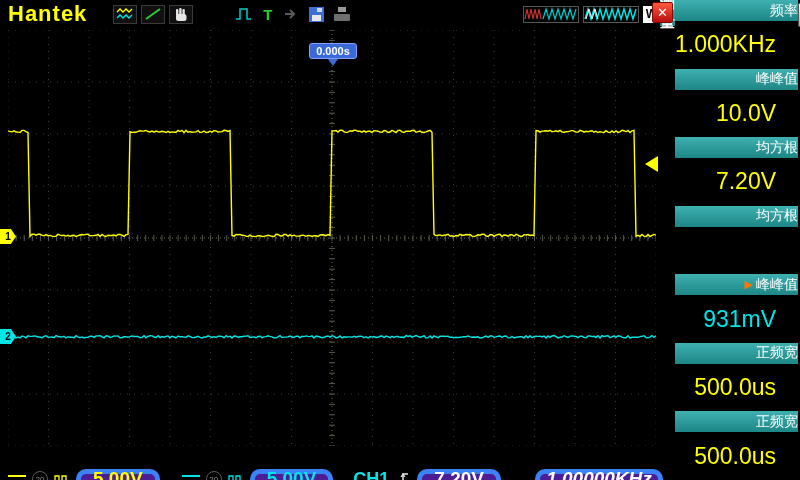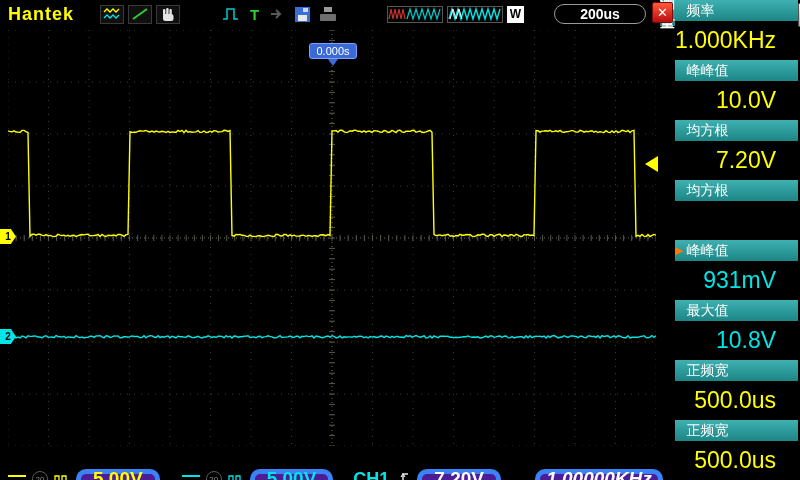--- a/index.html
+++ b/index.html
@@ -2,21 +2,21 @@
 <html style="--ch1: #ffff00; --ch2: #00e6e6; --panel_header: #2a9d9d; --accent_blue: #3a6ad8; --close_red: #cc1111; --selected_arrow: #ff7700;"><head>
 <meta charset="utf-8">
 <style>
   * { margin:0; padding:0; box-sizing:border-box; }
   html,body { background:#000; }
   body { font-family:"Liberation Sans","DejaVu Sans",sans-serif; }
   .screen { position:relative; width:800px; height:480px; background:#000; overflow:hidden; }
 
   
   .top-bar { position:absolute; left:0; top:0; width:660px; height:28px; display:flex; align-items:center; background:#000; }
-  .logo { margin-left:8px; color:var(--ch1,#ffff00); font-size:18px; font-weight:bold; letter-spacing:1px; }
+  .logo { margin-left:8px; color:var(--ch1,#ffff00); font-size:22px; font-weight:bold; letter-spacing:1px; }
   .tb-group { display:flex; align-items:center; gap:4px; }
   .g1 { margin-left:26px; }
   .g2 { margin-left:42px; gap:10px; }
   .g3 { margin-left:auto; gap:4px; }
   .tb-btn { width:24px; height:19px; background:#101010; border:1px solid #3a3a3a; display:grid; place-items:center; }
   .tt { color:#2ecc2e; font-size:15px; font-weight:bold; }
   .w-box { width:17px; height:17px; background:#fff; color:#000; font-size:12px; font-weight:bold; display:grid; place-items:center; }
   .wave-preview { width:56px; height:17px; background:#050505; border:1px solid #555; display:grid; place-items:center; }
   .timebase-pill { margin-left:30px; margin-right:14px; min-width:92px; height:20px; border:1px solid #999; border-radius:10px; background:#000; color:#fff; font-size:14px; font-weight:bold; display:flex; align-items:center; justify-content:center; }
   .floppy { position:relative; width:15px; height:15px; background:#3a6fd8; display:inline-block; }
@@ -24,34 +24,34 @@
   .floppy .fl-label { left:3px; bottom:1px; width:9px; height:6px; background:#e8e8e8; }
   .floppy .fl-shutter { right:2px; top:1px; width:5px; height:4px; background:#c8d6f2; }
   .printer-icon { position:relative; width:16px; height:14px; display:inline-block; }
   .printer-icon i { position:absolute; display:block; }
   .printer-icon .pr-paper { top:0; left:4px; width:8px; height:5px; background:#9a9a9a; }
   .printer-icon .pr-body { bottom:0; left:0; width:16px; height:7px; background:#6f6f6f; border-radius:1px; }
 
   
   .scope-area { position:absolute; left:8px; top:30px; width:648px; height:416px; background:#000; }
   .time-marker { position:absolute; left:296px; top:-2px; width:58px; text-align:center; z-index:5; }
-  .time-marker .tm-pill { display:inline-block; background:var(--accent_blue,#3a6ad8); border:1px solid #7fa0ff; border-radius:3px; color:#fff; font-size:11px; font-weight:normal; padding:0 6px; line-height:14px;margin-top:15px; }
+  .time-marker .tm-pill { display:inline-block; background:var(--accent_blue,#3a6ad8); border:1px solid #7fa0ff; border-radius:3px; color:#fff; font-size:11px; font-weight:bold; padding:0 6px; line-height:14px;margin-top:15px; }
   .time-marker .tm-tri { width:0; height:0; margin:0 auto; border-left:5px solid transparent; border-right:5px solid transparent; border-top:7px solid var(--accent_blue,#3a6ad8); }
   .ch-tag { position:absolute; left:-8px; width:16px; height:15px; color:#000; font-size:10px; font-weight:bold; display:grid; place-items:center; clip-path:polygon(0 0,68% 0,100% 50%,68% 100%,0 100%); z-index:4; }
   .ch-tag.c1 { top:199px; background:var(--ch1,#ffff00); }
   .ch-tag.c2 { top:299px; background:var(--ch2,#00e6e6); }
   .trig-arrow { position:absolute; left:637px; top:126px; width:0; height:0; border-top:8px solid transparent; border-bottom:8px solid transparent; border-right:13px solid var(--ch1,#ffff00); z-index:4; }
 
   
   .measure-panel { position:absolute; left:660px; top:0; width:140px; height:480px; background:#000; display:flex; flex-direction:row; }
   .panel-title-bar { position:relative; height:26px; background:linear-gradient(#43b4b4,#1d8686); display:flex; align-items:center; justify-content:center; color:#fff; font-size:15px; font-weight:bold; }
   .close-btn { position:absolute; right:2px; top:2px; width:21px; height:21px; background:linear-gradient(#ff5a3c,#b80f0f); border:1px solid #7d0808; border-radius:2px; color:#fff; font-size:13px; font-weight:bold; display:grid; place-items:center; cursor:pointer; }
   .m-rows { flex:1; display:flex; flex-direction:column; }
   .m-row { flex:1; display:flex; flex-direction:column; }
-  .m-label-bar { height:21px; background:linear-gradient(#3fb0b0,#1d8686); color:#fff; font-size:14px; display:flex; align-items:center; justify-content:flex-start; gap:3px; }
+  .m-label-bar { height:21px; background:linear-gradient(#3fb0b0,#1d8686); color:#fff; font-size:14px; display:flex; align-items:center; justify-content:flex-end; gap:3px; }
   .m-arrow { color:var(--selected_arrow,#ff7700); font-size:11px; visibility:hidden; }
   .m-value { flex:1; display:flex; align-items:center; justify-content:flex-end; padding-right:22px; font-size:23px; background:#000; }
   .settings-area { height:30px; display:grid; place-items:center; }
   .settings-btn { width:122px; height:24px; background:linear-gradient(#fbfbfb,#a8a8a8); border:1px solid #555; border-radius:1px; color:#111; font-size:15px; font-weight:bold; font-family:inherit; cursor:pointer; }
 
   
   .bottom-bar { position:absolute; left:0; top:464px; width:660px; height:30px; display:flex; align-items:center; background:#000; }
   .ch-group { display:flex; align-items:center; gap:6px; }
   .ch-group.g-ch1 { margin-left:8px; }
   .ch-group.g-ch2 { margin-left:22px; }
@@ -125,21 +125,20 @@
       </div>
       <div class="wave-preview">
         <svg width="54" height="15">
           <polyline points="1,12 4,2 7,12 10,2 13,12 16,2 19,12 22,2 25,12 28,2 31,12 34,2 37,12 40,2 43,12 46,2 49,12 52,2" fill="none" stroke="#00e6e6" stroke-width="1.4"></polyline>
           <polyline points="2,12 5,2 8,12 11,2 14,12" fill="none" stroke="#ffffff" stroke-width="1"></polyline>
         </svg>
       </div>
       <div class="w-box">W</div>
     </div>
 
-    <div class="timebase-pill">200us</div>
   </div>
 
   <div class="scope-area">
     <svg id="scope-svg" width="648" height="416" viewBox="0 0 648 416">
         <line x1="0" y1="0" x2="0" y2="416" stroke="#3e3e32" stroke-width="1" stroke-dasharray="1 6"></line>
         <line x1="40.5" y1="0" x2="40.5" y2="416" stroke="#3e3e32" stroke-width="1" stroke-dasharray="1 6"></line>
         <line x1="81" y1="0" x2="81" y2="416" stroke="#3e3e32" stroke-width="1" stroke-dasharray="1 6"></line>
         <line x1="121.5" y1="0" x2="121.5" y2="416" stroke="#3e3e32" stroke-width="1" stroke-dasharray="1 6"></line>
         <line x1="162" y1="0" x2="162" y2="416" stroke="#3e3e32" stroke-width="1" stroke-dasharray="1 6"></line>
         <line x1="202.5" y1="0" x2="202.5" y2="416" stroke="#3e3e32" stroke-width="1" stroke-dasharray="1 6"></line>
@@ -333,27 +332,20 @@
       <div class="m-row">
         <div class="m-label-bar">
             <span class="m-arrow" style="visibility: visible;">▶</span>
             <span>峰峰值</span>
           </div>
         <div class="m-value" style="color: rgb(0, 230, 230);">931mV</div>
       </div>
       <div class="m-row">
         <div class="m-label-bar">
             <span class="m-arrow" style="visibility: hidden;">▶</span>
-            <span>最大值</span>
-          </div>
-        <div class="m-value" style="color: rgb(0, 230, 230);">10.8V</div>
-      </div>
-      <div class="m-row">
-        <div class="m-label-bar">
-            <span class="m-arrow" style="visibility: hidden;">▶</span>
             <span>正频宽</span>
           </div>
         <div class="m-value" style="color: rgb(255, 255, 0);">500.0us</div>
       </div>
       <div class="m-row">
         <div class="m-label-bar">
             <span class="m-arrow" style="visibility: hidden;">▶</span>
             <span>正频宽</span>
           </div>
         <div class="m-value" style="color: rgb(255, 255, 0);">500.0us</div>

